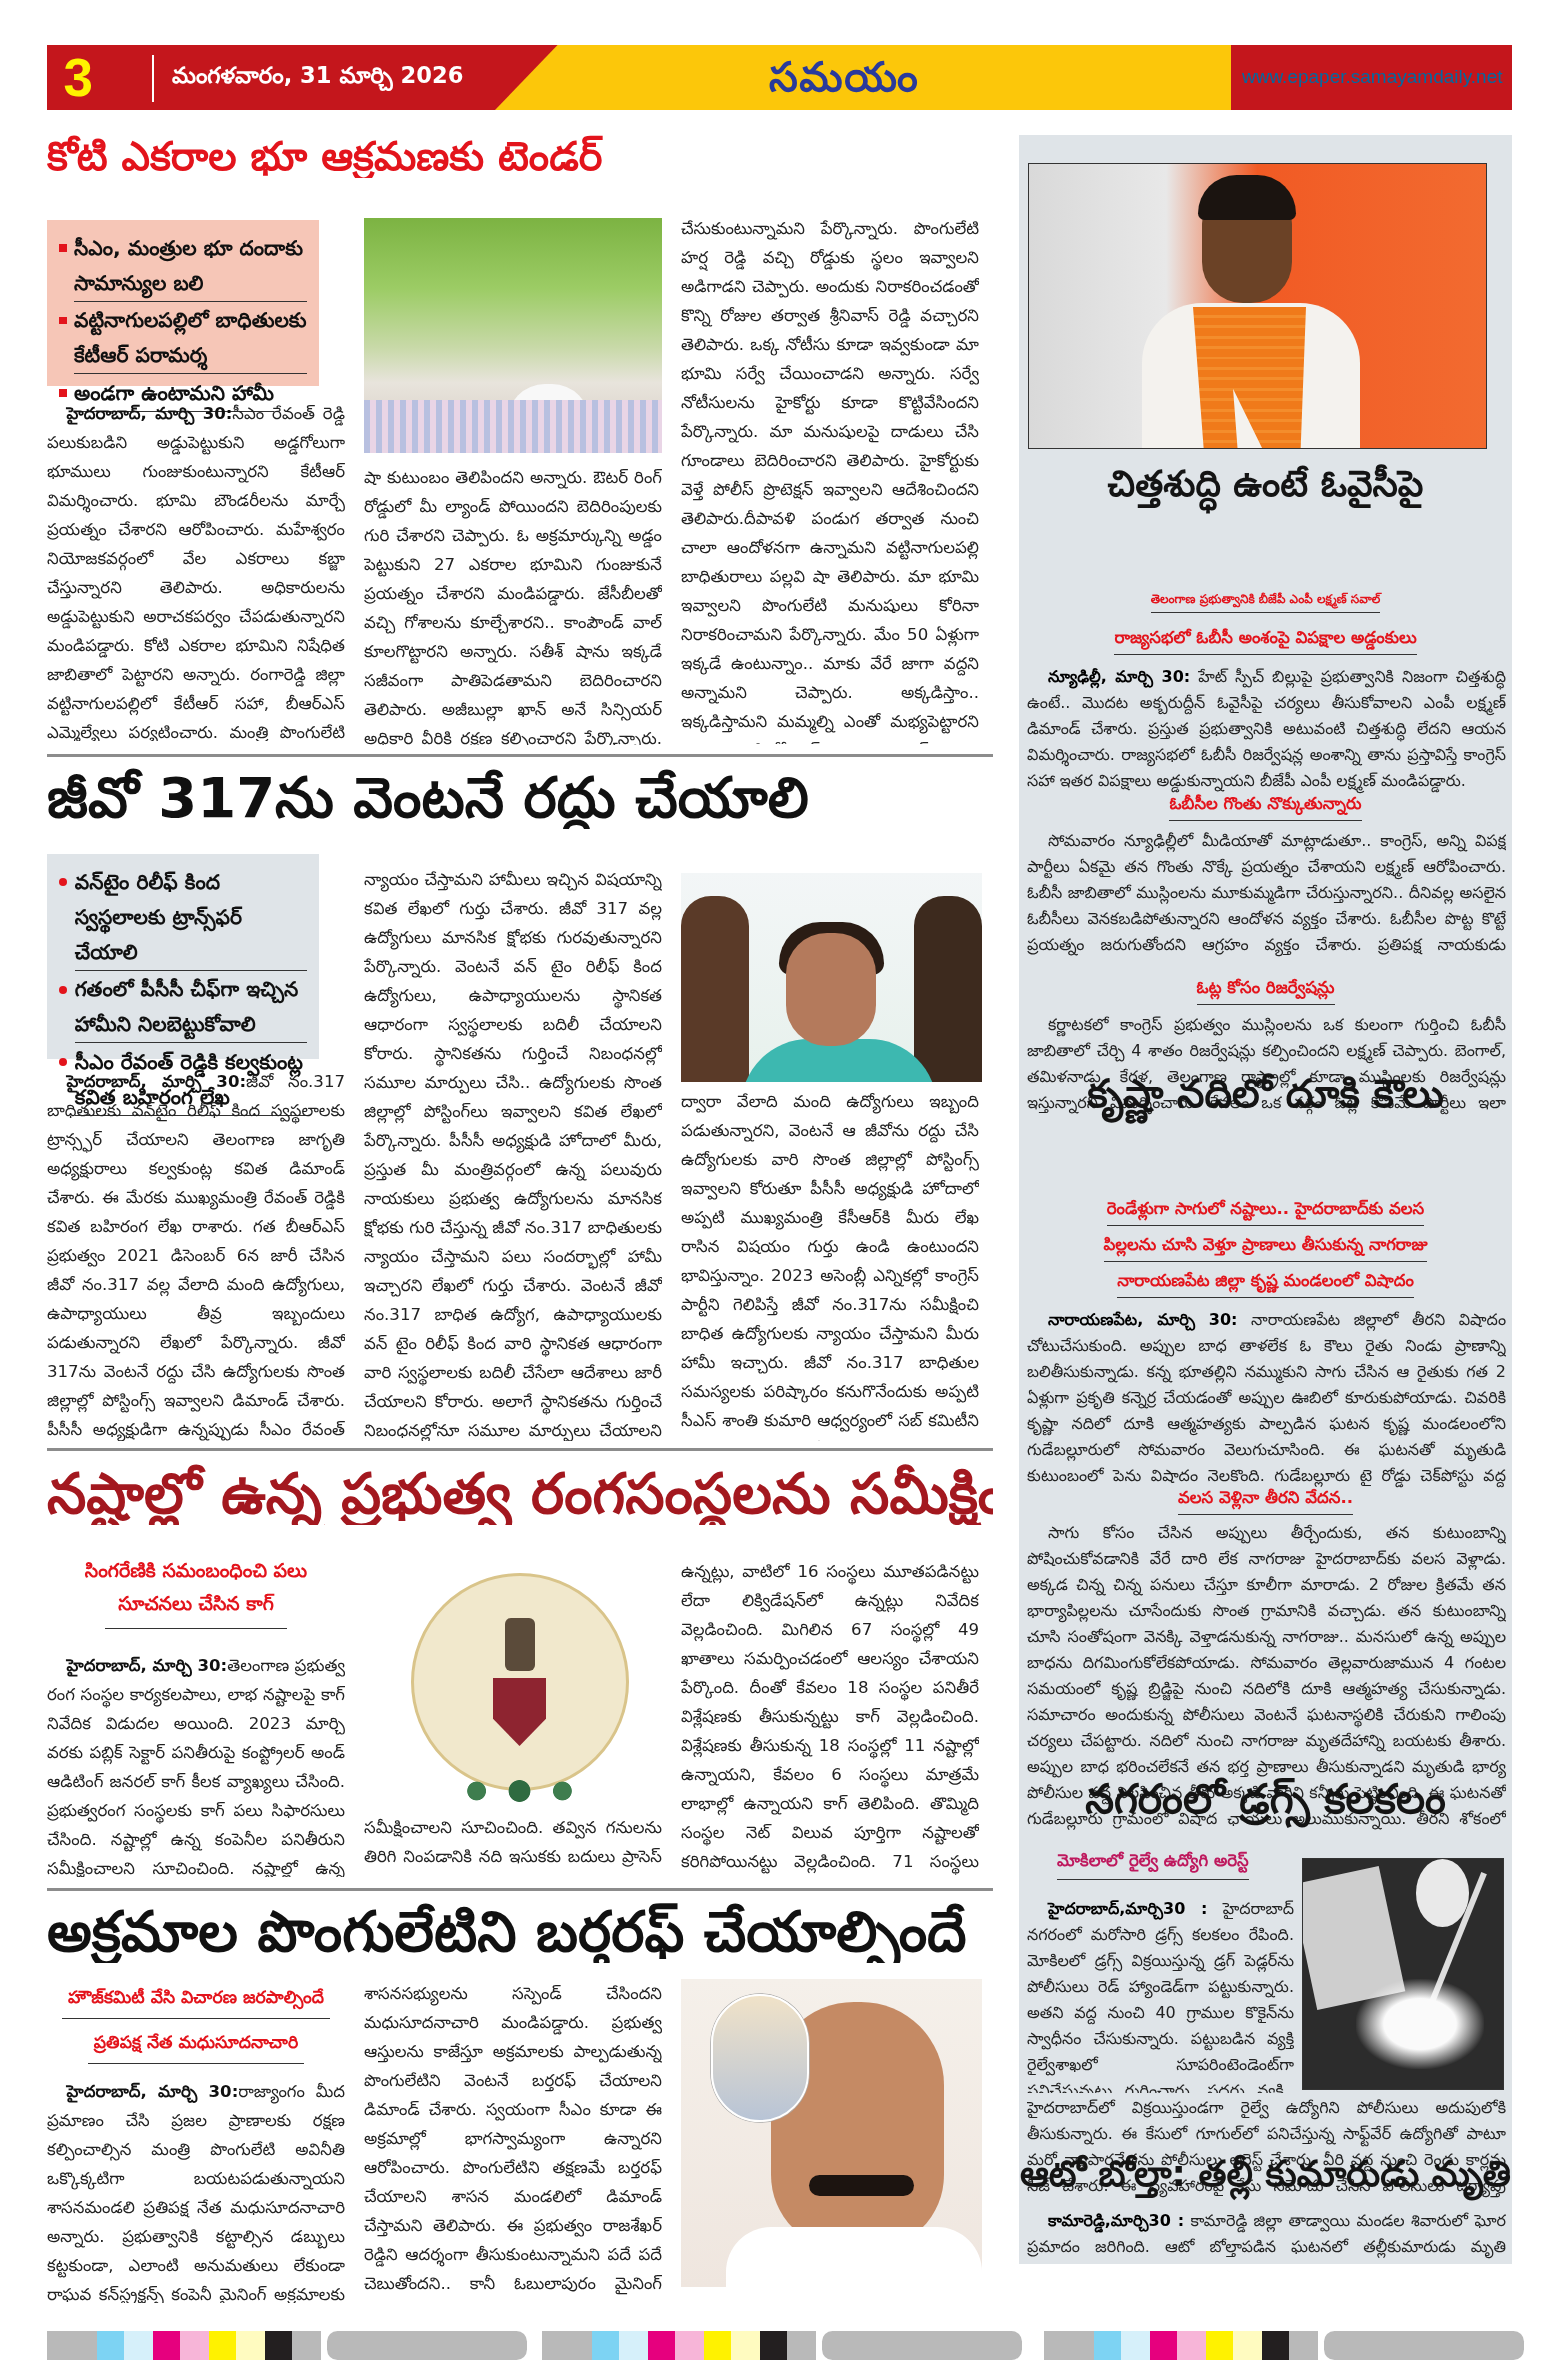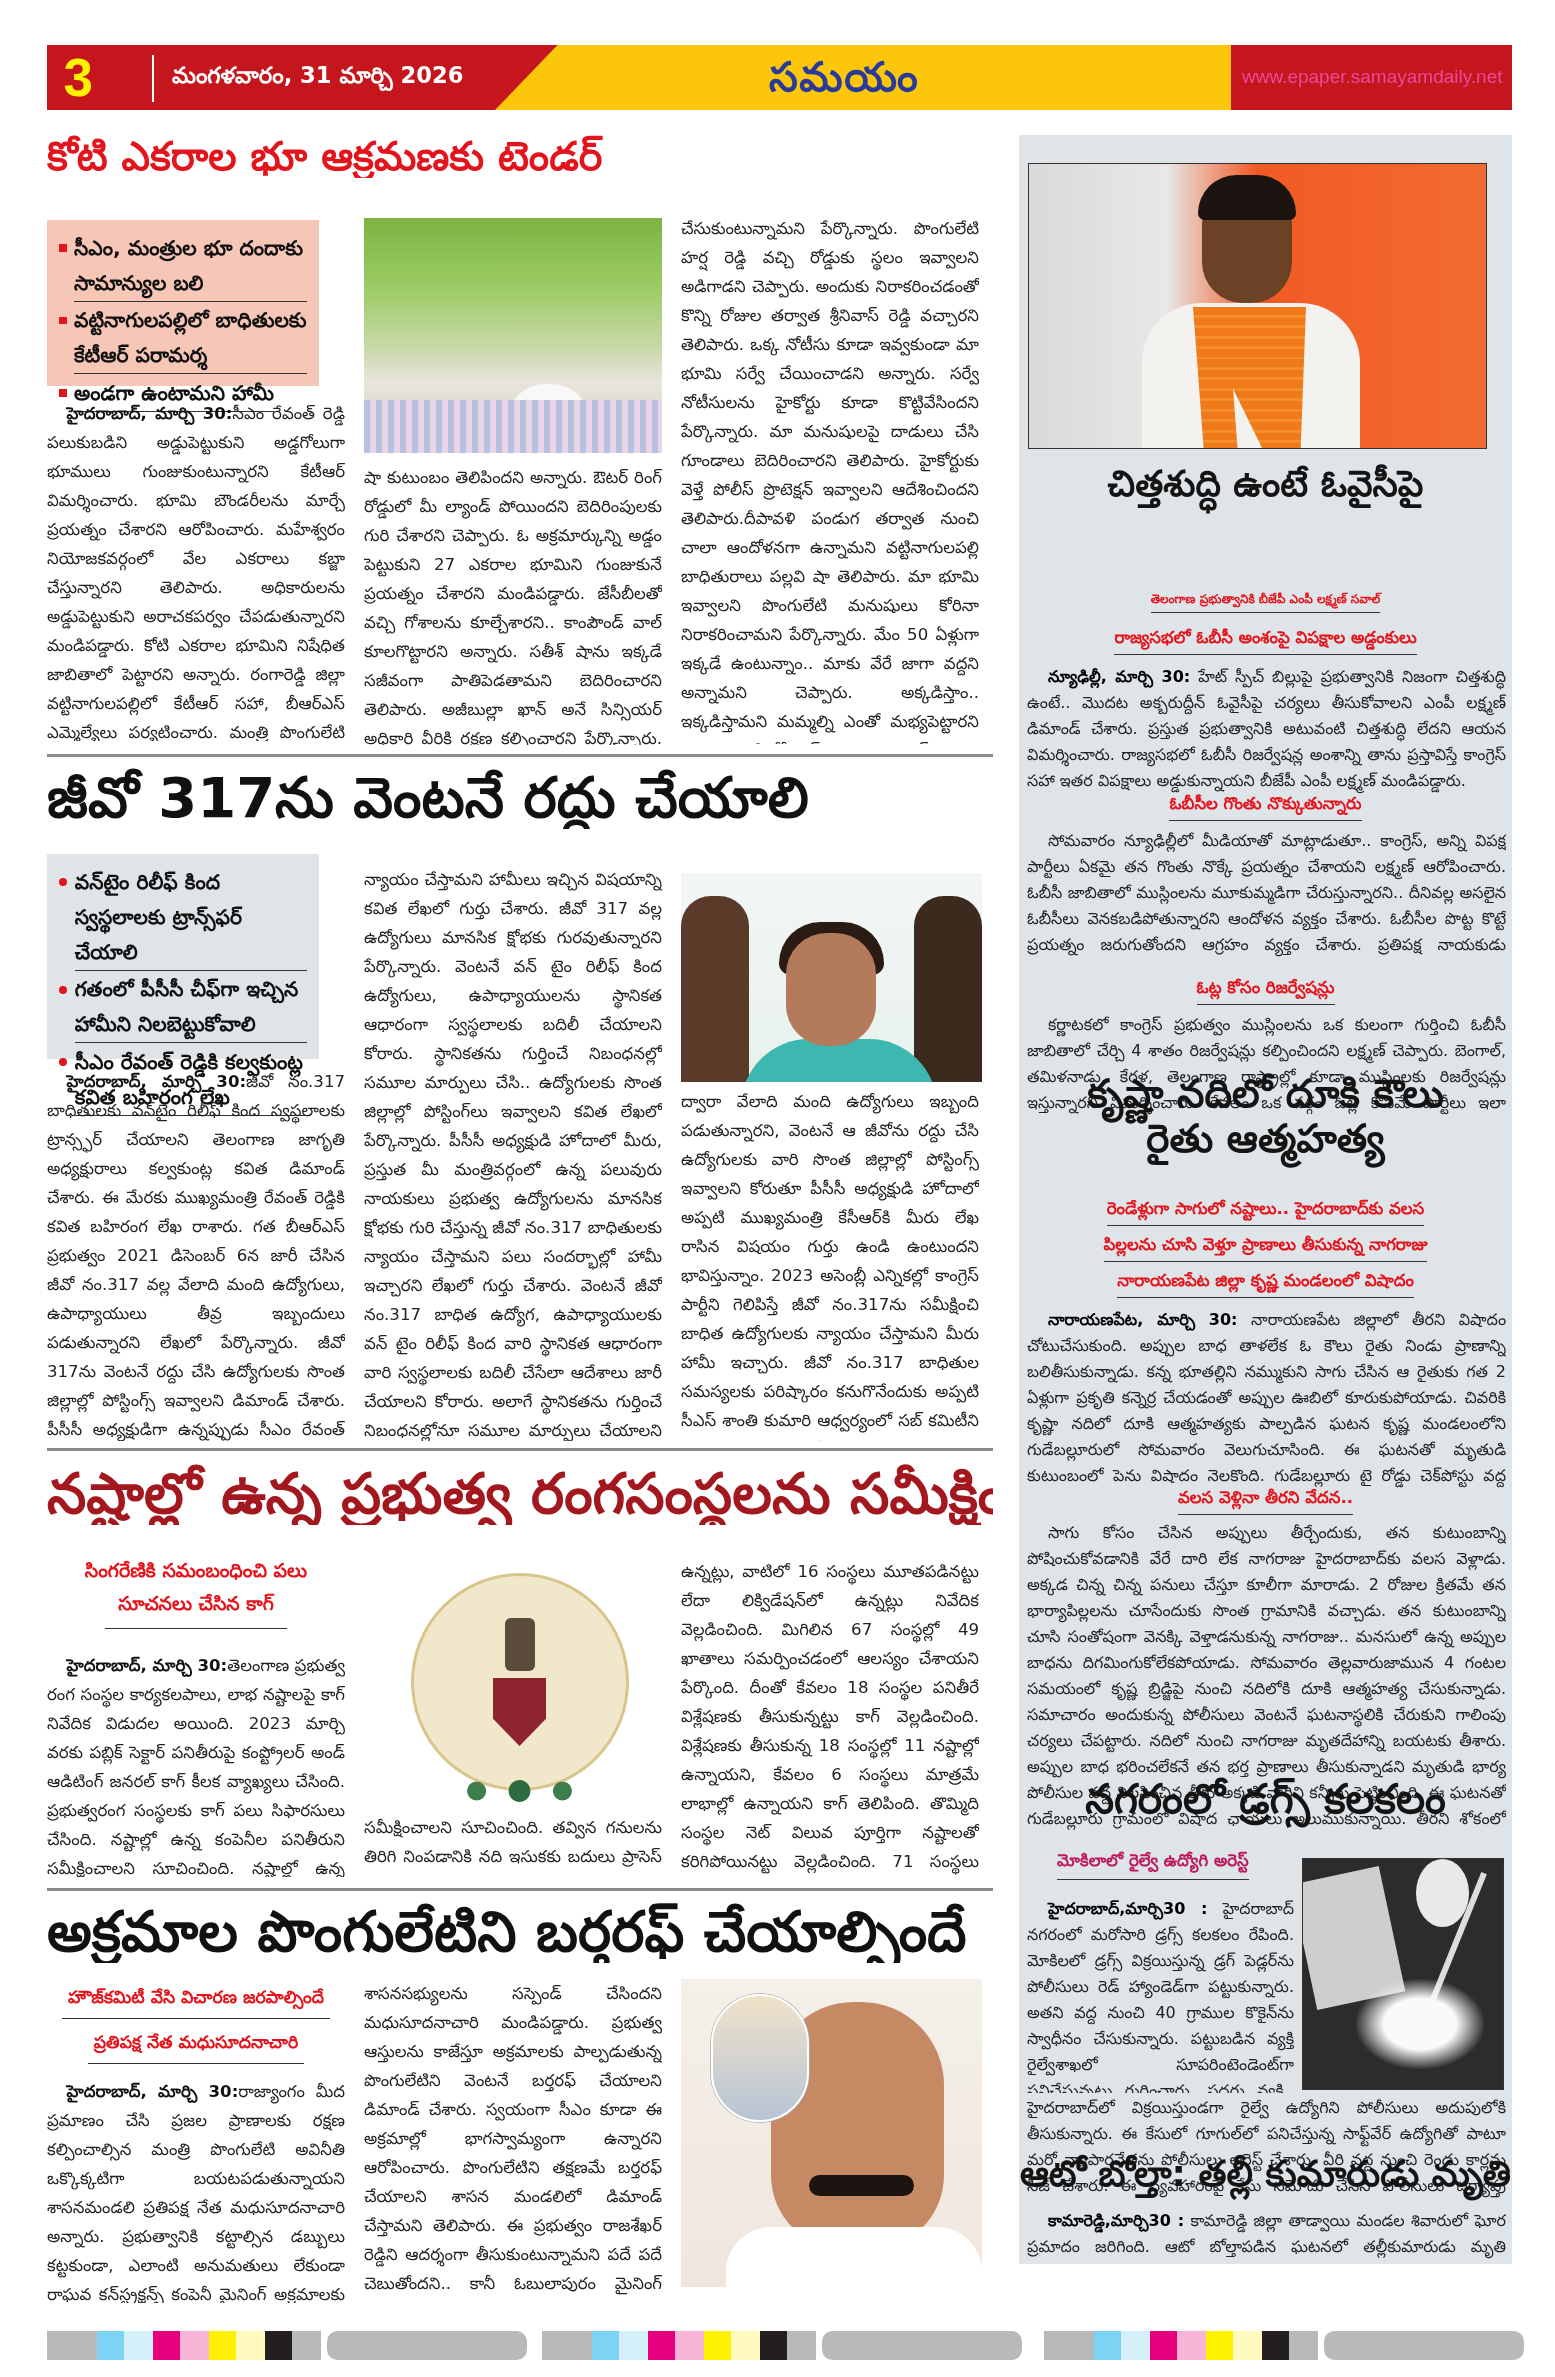--- a/index.html
+++ b/index.html
@@ -8,21 +8,21 @@
   .abs{position:absolute}
   
   .mast{position:absolute;left:47px;top:45px;width:1466px;height:65px}
   .mast .red1{position:absolute;left:0;top:0;width:512px;height:65px;background:#c4161c;clip-path:polygon(0 0,100% 0,88% 100%,0 100%)}
   .mast .yel{position:absolute;left:448px;top:0;width:782px;height:65px;background:#fcc70a;clip-path:polygon(8% 0,100% 0,100% 100%,0 100%)}
   .mast .red2{position:absolute;left:1184px;top:0;width:281px;height:65px;background:#c4161c}
   .pageno{position:absolute;left:16.6px;top:3px;font-size:53px;font-weight:bold;color:#fff200;font-family:"Liberation Sans",sans-serif;line-height:59px}
   .vsep{position:absolute;left:105px;top:9.8px;width:1.5px;height:47px;background:#fff}
   .dateline{position:absolute;left:125px;top:16.6px;font-size:22.6px;color:#fff;font-weight:bold;white-space:nowrap}
   .logo{position:absolute;left:722px;top:7.5px;font-size:41px;font-weight:bold;color:#2a3a9b;letter-spacing:1.5px;white-space:nowrap}
-  .url{position:absolute;left:1195px;top:21px;font-size:19px;color:#ec4899;font-family:"Liberation Sans",sans-serif;white-space:nowrap}
+  .url{position:absolute;left:1195px;top:21px;font-size:19px;color:#0369a1;font-family:"Liberation Sans",sans-serif;white-space:nowrap}
   
   .hl{position:absolute;left:47px;width:946px;font-weight:bold;white-space:nowrap;overflow:hidden;line-height:1.1}
   .hl-red{color:#e3141c;font-size:40px}
   .hl-dark{color:#111;font-size:56px}
   .hl-maroon{color:#a3181f;font-size:56px}
   .rule{position:absolute;left:47px;width:946px;height:3px;background:#8c8c8c}
   
   .hbox{position:absolute;left:47px;width:272px;padding:10.5px 12px}
   .hbox.pink{background:#f6c6b7}
   .hbox.gray{background:#dfe4e8}
@@ -234,21 +234,20 @@
 <div class="side-col" style="top:828px;height:132px">
   <span>సోమవారం న్యూఢిల్లీలో మీడియాతో మాట్లాడుతూ.. కాంగ్రెస్, అన్ని విపక్ష పార్టీలు ఏకమై తన గొంతు నొక్కే ప్రయత్నం చేశాయని లక్ష్మణ్ ఆరోపించారు. ఓబీసీ జాబితాలో ముస్లింలను మూకుమ్మడిగా చేరుస్తున్నారని.. దీనివల్ల అసలైన ఓబీసీలు వెనకబడిపోతున్నారని ఆందోళన వ్యక్తం చేశారు. ఓబీసీల పొట్ట కొట్టే ప్రయత్నం జరుగుతోందని ఆగ్రహం వ్యక్తం చేశారు. ప్రతిపక్ష నాయకుడు మల్లికార్జున ఖర్గే సైతం తనను మాట్లాడనీయకుండా అడ్డుకున్నారని తెలిపారు.</span>
 </div>
 <div class="side-sub" style="top:978px;font-size:16.6px"><span>ఓట్ల కోసం రిజర్వేషన్లు</span></div>
 <div class="side-col" style="top:1012px;height:105px">
   <span>కర్ణాటకలో కాంగ్రెస్ ప్రభుత్వం ముస్లింలను ఒక కులంగా గుర్తించి ఓబీసీ జాబితాలో చేర్చి 4 శాతం రిజర్వేషన్లు కల్పించిందని లక్ష్మణ్ చెప్పారు. బెంగాల్, తమిళనాడు, కేరళ, తెలంగాణ రాష్ట్రాల్లో కూడా ముస్లింలకు రిజర్వేషన్లు ఇస్తున్నారని విమర్శించారు. కేవలం ఒక వర్గం ఓట్ల కోసమే పార్టీలు ఇలా బుజ్జగింపు రాజకీయాలు చేస్తున్నాయని మండిపడ్డారు. గ్రేటర్ హైదరాబాద్ ఎన్నికల్లో బీసీ రిజర్వేషన్ ఉన్న స్థానాల్లో కూడా ముస్లిం పోటీ చేశారని ఎంపీ లక్ష్మణ్ గుర్తు చేశారు.</span>
 </div>
 
 <div class="side-hl" style="top:1072px;font-size:39px">
   <div>కృష్ణా నదిలో దూకి కౌలు</div>
-  <div>రైతు ఆత్మహత్య</div>
 </div>
 <div class="side-sub" style="top:1199px;font-size:16.6px"><span>రెండేళ్లుగా సాగులో నష్టాలు.. హైదరాబాద్‌కు వలస</span></div>
 <div class="side-sub" style="top:1235px;font-size:16.6px"><span>పిల్లలను చూసి వెళ్తూ ప్రాణాలు తీసుకున్న నాగరాజు</span></div>
 <div class="side-sub" style="top:1271px;font-size:16.6px"><span>నారాయణపేట జిల్లా కృష్ణ మండలంలో విషాదం</span></div>
 <div class="side-col" style="top:1307px;height:181px">
   <b>నారాయణపేట, మార్చి 30:</b> <span>నారాయణపేట జిల్లాలో తీరని విషాదం చోటుచేసుకుంది. అప్పుల బాధ తాళలేక ఓ కౌలు రైతు నిండు ప్రాణాన్ని బలితీసుకున్నాడు. కన్న భూతల్లిని నమ్ముకుని సాగు చేసిన ఆ రైతుకు గత 2 ఏళ్లుగా ప్రకృతి కన్నెర్ర చేయడంతో అప్పుల ఊబిలో కూరుకుపోయాడు. చివరికి కృష్ణా నదిలో దూకి ఆత్మహత్యకు పాల్పడిన ఘటన కృష్ణ మండలంలోని గుడేబల్లూరులో సోమవారం వెలుగుచూసింది. ఈ ఘటనతో మృతుడి కుటుంబంలో పెను విషాదం నెలకొంది. గుడేబల్లూరు టై రోడ్డు చెక్‌పోస్టు వద్ద నివసించే నాగరాజు (55) కృష్ణా పరివాహక ప్రాంతంలో భూమిని కౌలుకు తీసుకుని వ్యవసాయం చేస్తున్నాడు. గత 2 ఏళ్లుగా ఆయన పండించిన వరి పంట ఆశించిన స్థాయిలో దిగుబడి ఇవ్వలేదు. వాతావరణ మార్పులు, తెగుళ్ల కారణంగా తీవ్రంగా నష్టపోయిన నాగరాజుకు అప్పులు కొండలా పెరిగిపోయాయి. అప్పులు ఇచ్చిన వారి ఒత్తిడి పెరగడంతో తీవ్ర మనస్తాపానికి గురైన ఆయన ఈ విడత సాగుకు దూరంగా ఉన్నాడు.</span>
 </div>
 <div class="side-sub" style="top:1488px;font-size:16.6px"><span>వలస వెళ్లినా తీరని వేదన..</span></div>
 <div class="side-col" style="top:1520px;height:314px">
   <span>సాగు కోసం చేసిన అప్పులు తీర్చేందుకు, తన కుటుంబాన్ని పోషించుకోవడానికి వేరే దారి లేక నాగరాజు హైదరాబాద్‌కు వలస వెళ్లాడు. అక్కడ చిన్న చిన్న పనులు చేస్తూ కూలీగా మారాడు. 2 రోజుల క్రితమే తన భార్యాపిల్లలను చూసేందుకు సొంత గ్రామానికి వచ్చాడు. తన కుటుంబాన్ని చూసి సంతోషంగా వెనక్కి వెళ్తాడనుకున్న నాగరాజు.. మనసులో ఉన్న అప్పుల బాధను దిగమింగుకోలేకపోయాడు. సోమవారం తెల్లవారుజామున 4 గంటల సమయంలో కృష్ణ బ్రిడ్జిపై నుంచి నదిలోకి దూకి ఆత్మహత్య చేసుకున్నాడు. సమాచారం అందుకున్న పోలీసులు వెంటనే ఘటనాస్థలికి చేరుకుని గాలింపు చర్యలు చేపట్టారు. నదిలో నుంచి నాగరాజు మృతదేహాన్ని బయటకు తీశారు. అప్పుల బాధ భరించలేకనే తన భర్త ప్రాణాలు తీసుకున్నాడని మృతుడి భార్య పోలీసుల వద్ద విలపించిన తీరు అక్కడి వారిని కన్నీరు పెట్టించింది. ఈ ఘటనతో గుడేబల్లూరు గ్రామంలో విషాద ఛాయలు అలుముకున్నాయి. తీరని శోకంలో ఉన్న ఆ రైతు కుటుంబాన్ని ప్రభుత్వం తక్షణమే ఆదుకోవాలని స్థానికులు, రైతు సంఘాల నాయకులు డిమాండ్ చేస్తున్నారు.</span>

